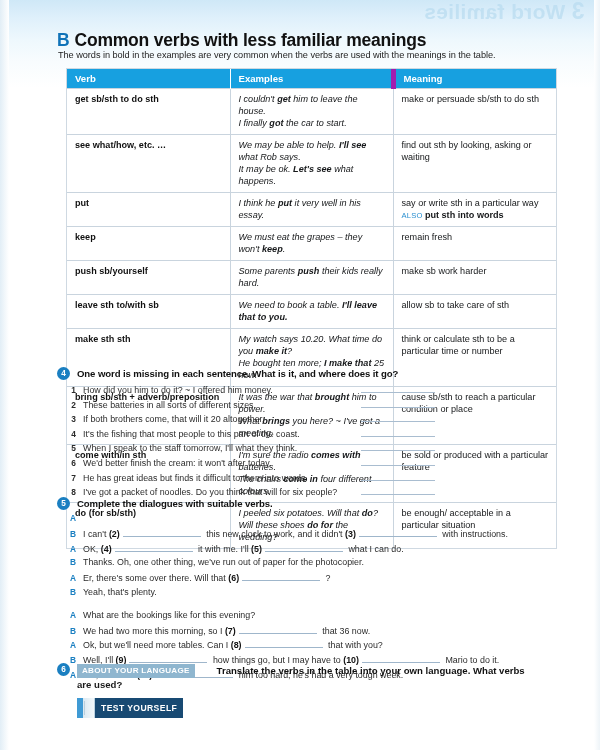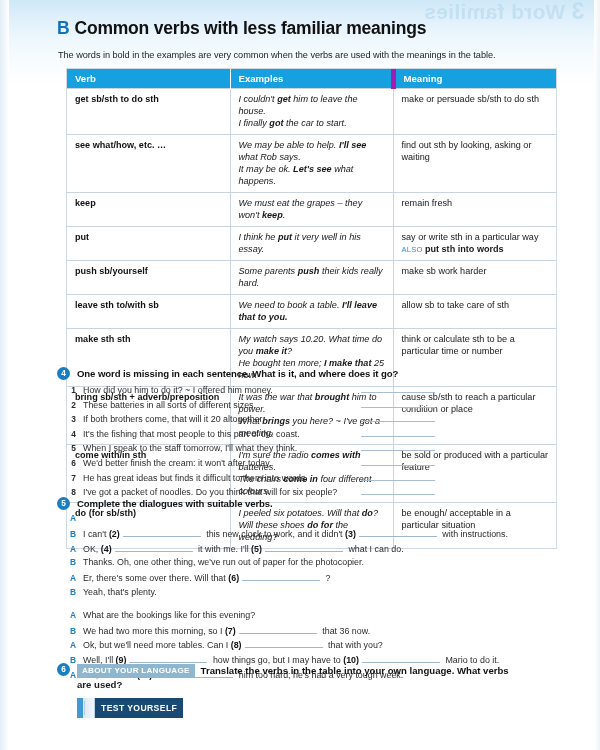--- a/index.html
+++ b/index.html
@@ -60,21 +60,21 @@
   .content {
     position: absolute;
     left: 0; top: 0;
     width: 600px;
   }
 
   
   .sec-head {
     position: absolute;
     left: 57px;
-    top: 18px;
+    top: 30px;
     font-size: 17.5px;
     font-weight: bold;
     letter-spacing: -.2px;
     color: #111;
     white-space: nowrap;
   }
   .sec-letter { color: #1073b8; margin-right: 5px; }
 
   .intro {
     position: absolute;
@@ -221,21 +221,21 @@
 
   
   .ayl {
     display: inline-block;
     background: #8fb6cf;
     color: #ffffff;
     font-size: 8.1px;
     font-weight: bold;
     letter-spacing: .25px;
     padding: 1.5px 5px 2px 5px;
-    margin-right: 6px;
+    margin-right: 22px;
     vertical-align: 1px;
   }
   .ex6-wrap { font-size: 9.6px; font-weight: bold; line-height: 1.35; }
   .ex6-cont { margin-left: 20px; margin-top: 1px; font-size: 9.6px; font-weight: bold; }
 
   
   #test-yourself {
     position: absolute;
     left: 77px;
     top: 698px;
@@ -310,36 +310,36 @@
           <td class="c-verb">see what/how, etc. …</td>
           <td class="c-ex">
             <div><span>We may be able to help. </span><b>I'll see</b><span> what Rob says.</span></div>
             <div><span>It may be ok. </span><b>Let's see</b><span> what happens.</span></div>
           </td>
           <td class="c-mean">
             <div>find out sth by looking, asking or waiting</div>
           </td>
         </tr>
         <tr>
-          <td class="c-verb">keep</td>
-          <td class="c-ex">
-            <div><span>We must eat the grapes – they won't </span><b>keep</b><span>.</span></div>
-          </td>
-          <td class="c-mean">
-            <div>remain fresh</div>
-          </td>
-        </tr>
-        <tr>
           <td class="c-verb">put</td>
           <td class="c-ex">
             <div><span>I think he </span><b>put</b><span> it very well in his essay.</span></div>
           </td>
           <td class="c-mean">
             <div>say or write sth in a particular way</div>
             <div><span class="also">ALSO </span><span class="mean-bold">put sth into words</span></div>
+          </td>
+        </tr>
+        <tr>
+          <td class="c-verb">keep</td>
+          <td class="c-ex">
+            <div><span>We must eat the grapes – they won't </span><b>keep</b><span>.</span></div>
+          </td>
+          <td class="c-mean">
+            <div>remain fresh</div>
           </td>
         </tr>
         <tr>
           <td class="c-verb">push sb/yourself</td>
           <td class="c-ex">
             <div><span>Some parents </span><b>push</b><span> their kids really hard.</span></div>
           </td>
           <td class="c-mean">
             <div>make sb work harder</div>
           </td>

